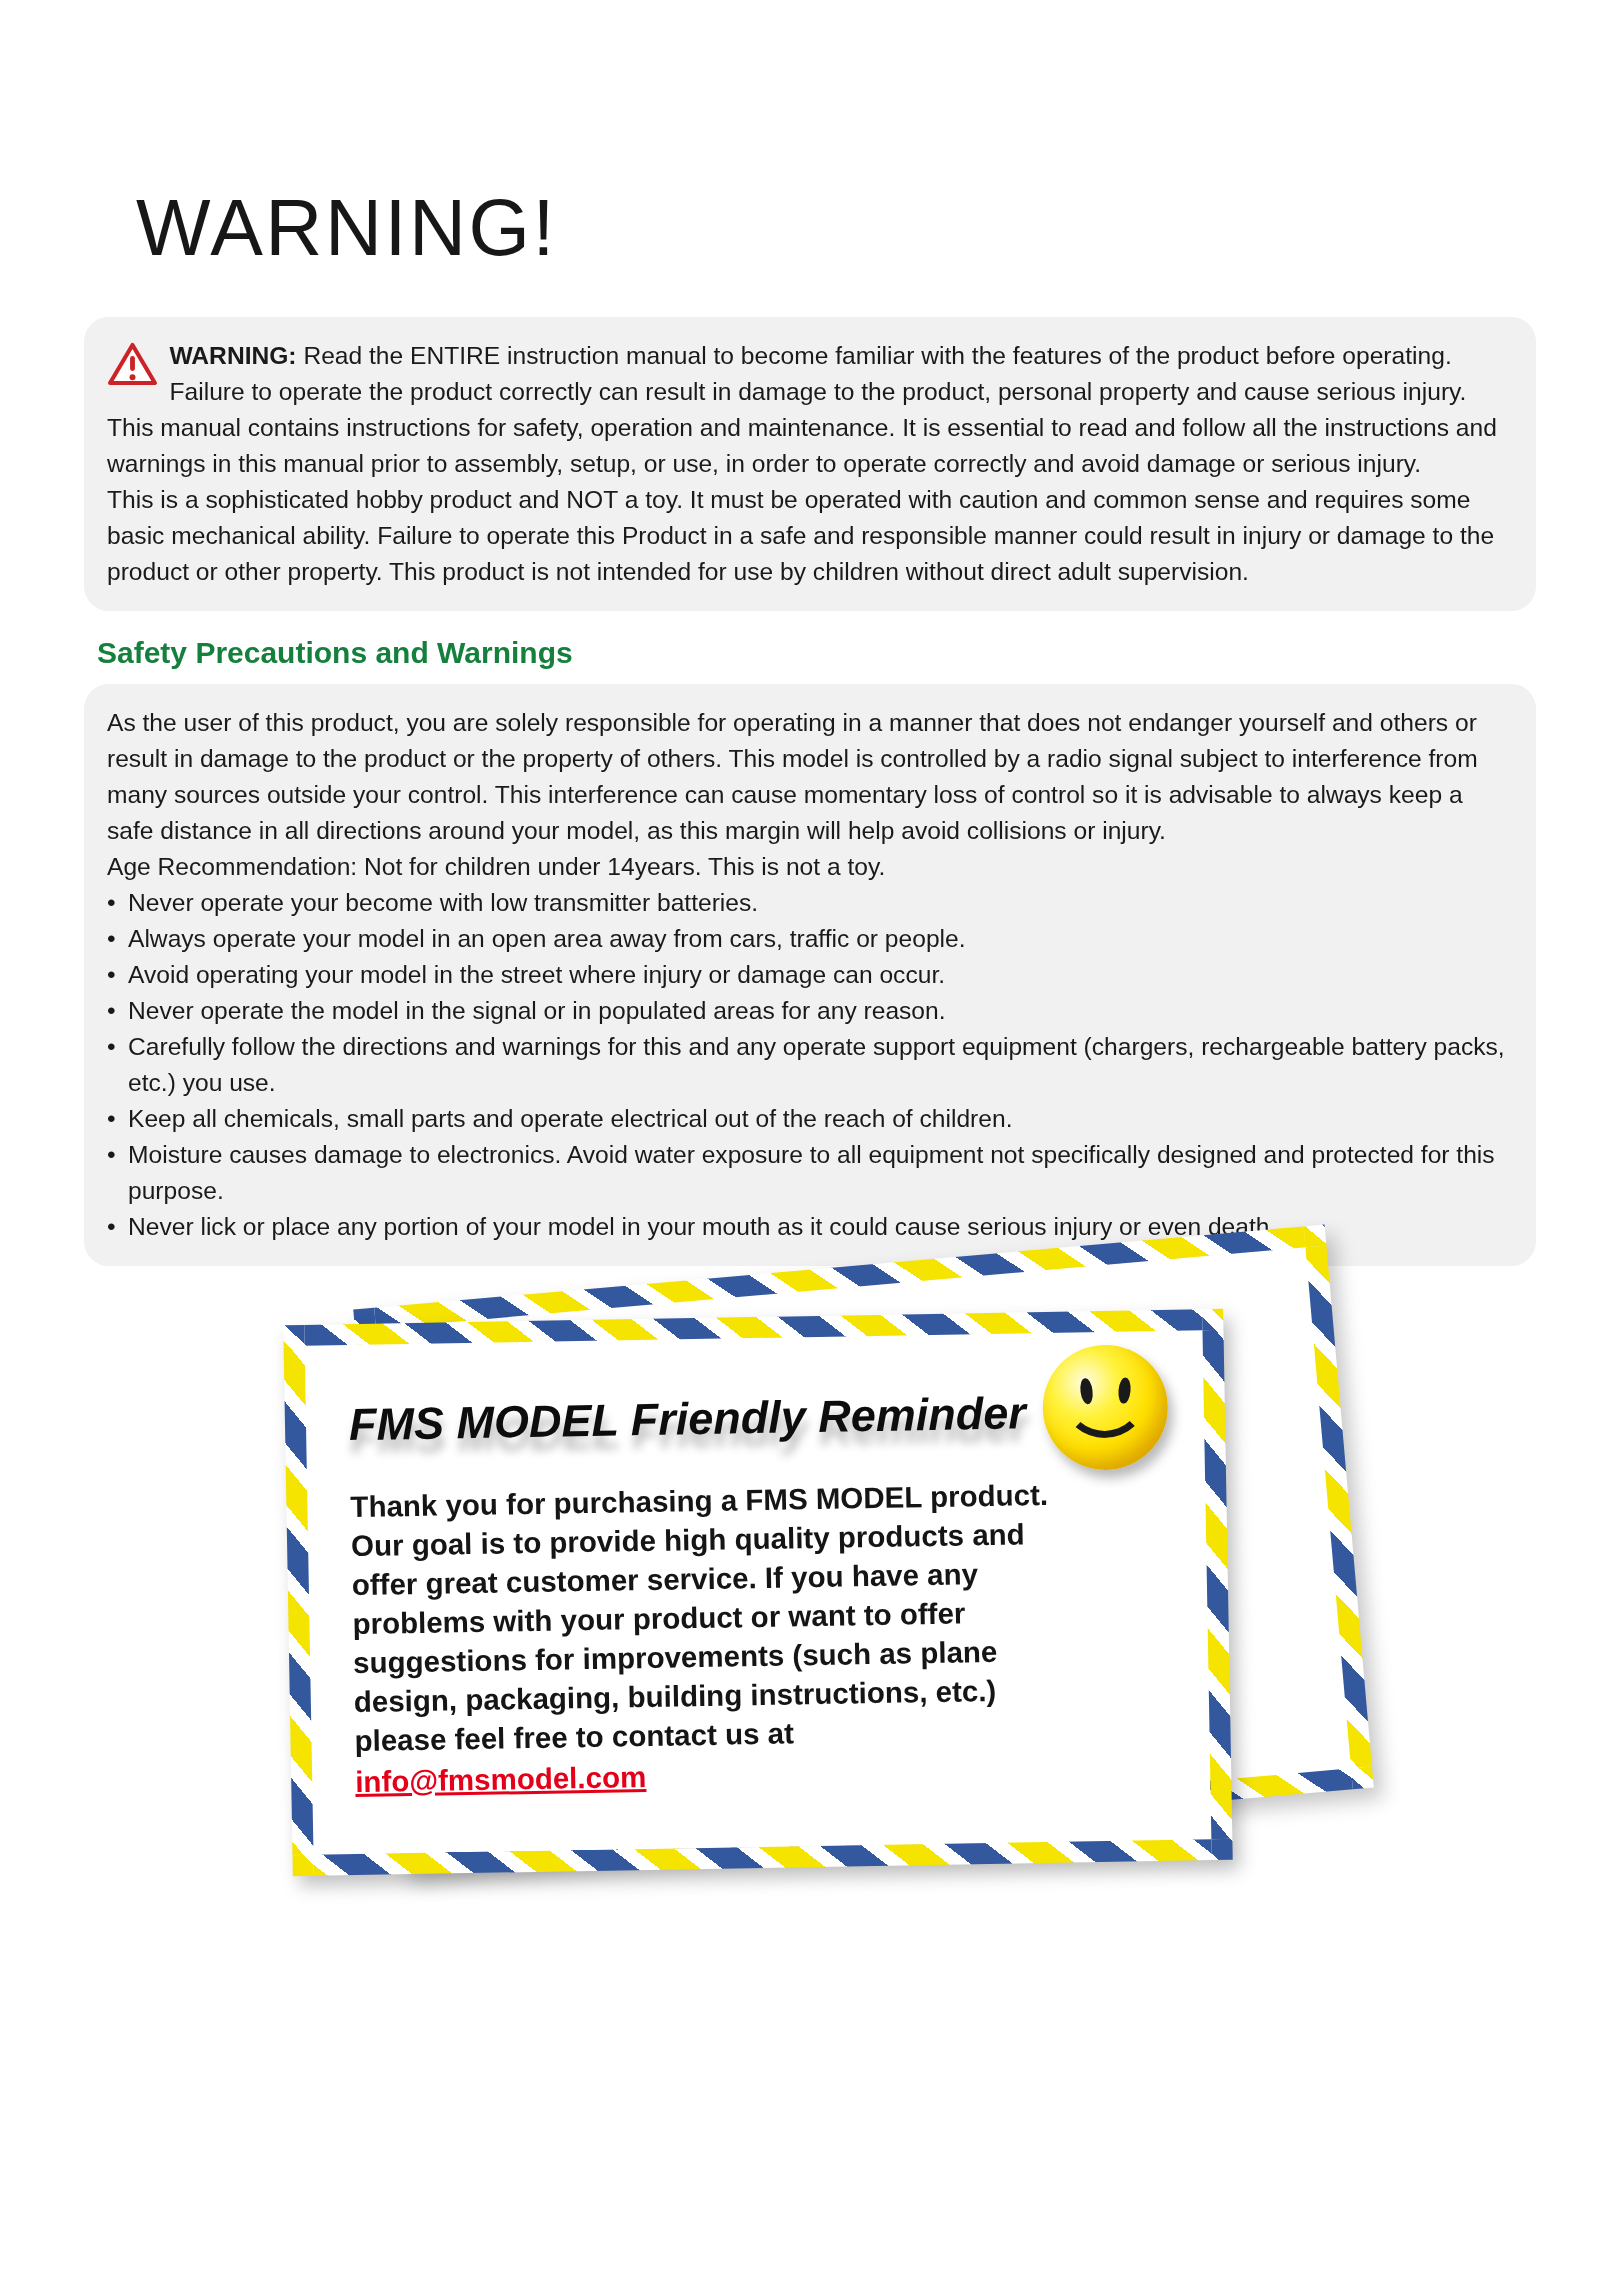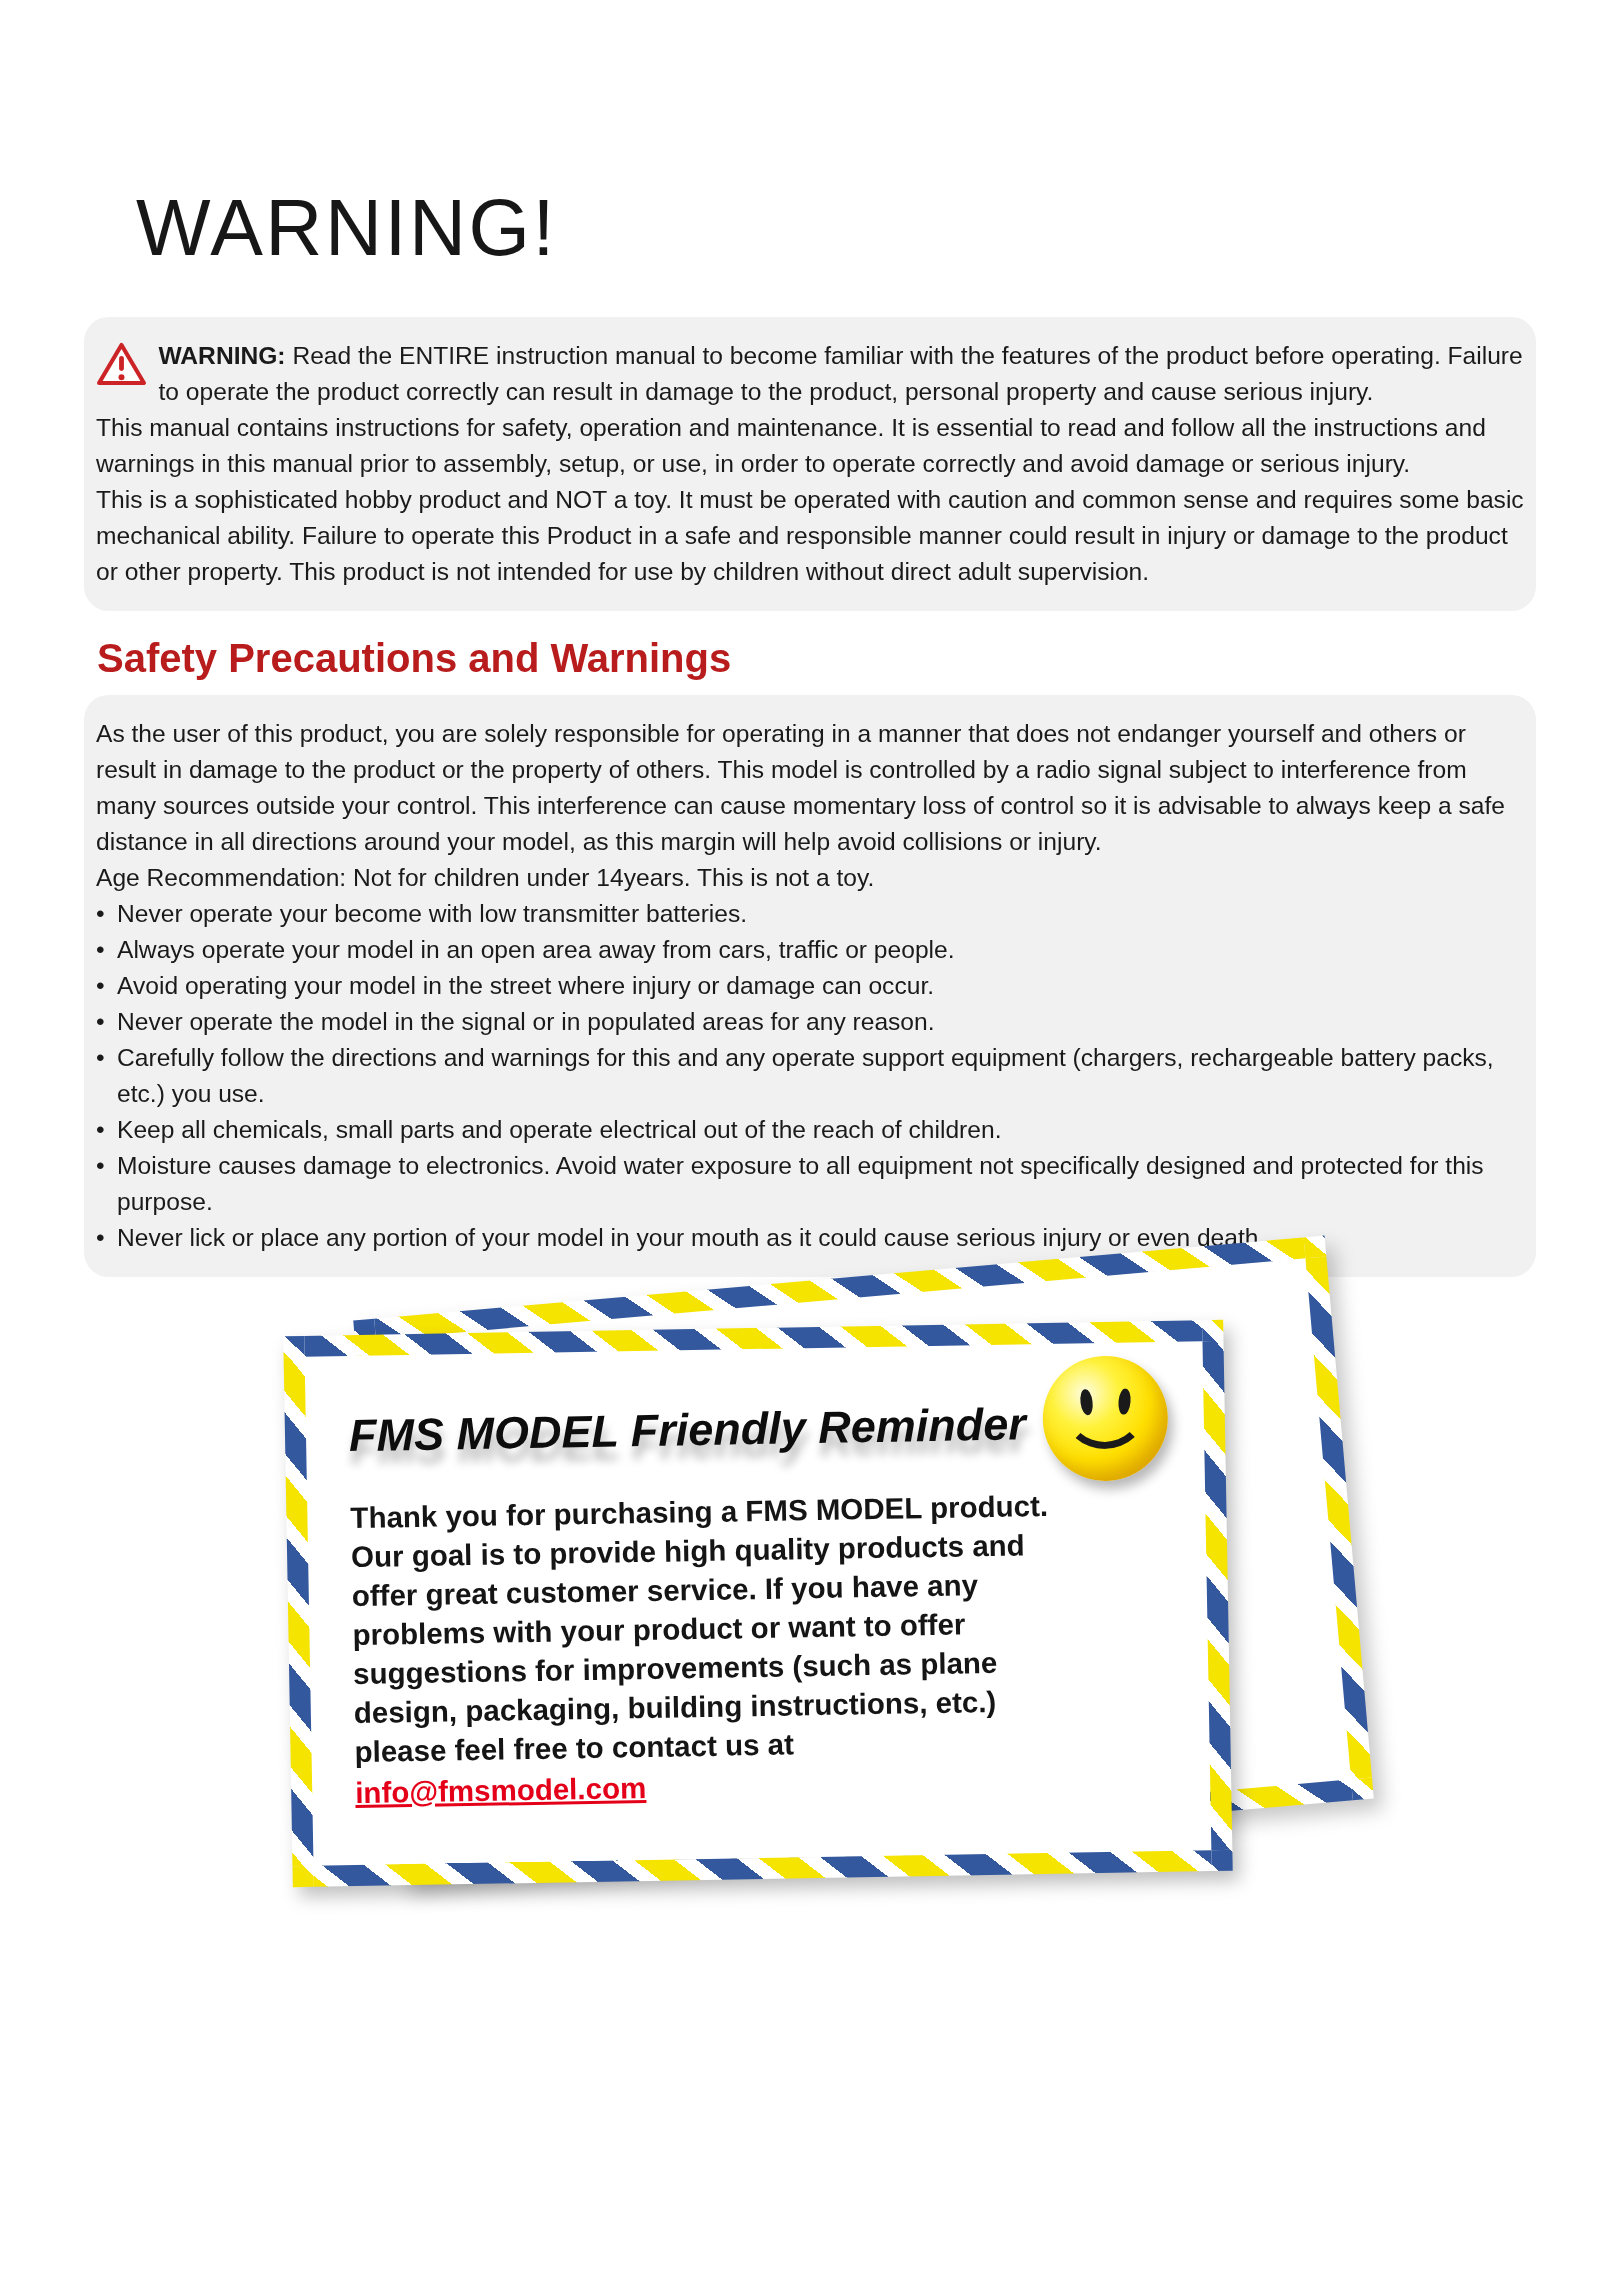--- a/index.html
+++ b/index.html
@@ -20,38 +20,38 @@
     font-size: 79px;
     font-weight: normal;
     letter-spacing: 2.5px;
     line-height: 1.04;
     margin: 0 0 48px 52px;
     color: #171717;
   }
   .graybox {
     background: #f1f1f2;
     border-radius: 24.6px;
-    padding: 21px 12px;
+    padding: 21px 23px;
     font-size: 24.6px;
     line-height: 36px;
     color: #1a1a1a;
   }
   .para { margin: 0; }
   .tri {
     float: left;
     width: 51px; height: 46px;
     margin: 3.3px 11.5px 3.3px 0;
   }
   .tri svg { width: 51px; height: 46px; display: block; }
   .wlabel { font-weight: bold; }
   h2.section-heading {
-    font-size: 40px;
+    font-size: 30px;
     font-weight: bold;
     margin: 24.6px 0 14.7px 13px;
-    color: #b91c1c;
+    color: #15803d;
   }
   .bullets { list-style: none; margin: 0; padding: 0; }
   .bullets li { display: flex; }
   .bchar { flex: 0 0 21px; }
   .btext { flex: 1 1 auto; }
 
   
   .envelope-zone { position: relative; height: 672px; }
   .envelope {
     position: absolute;

